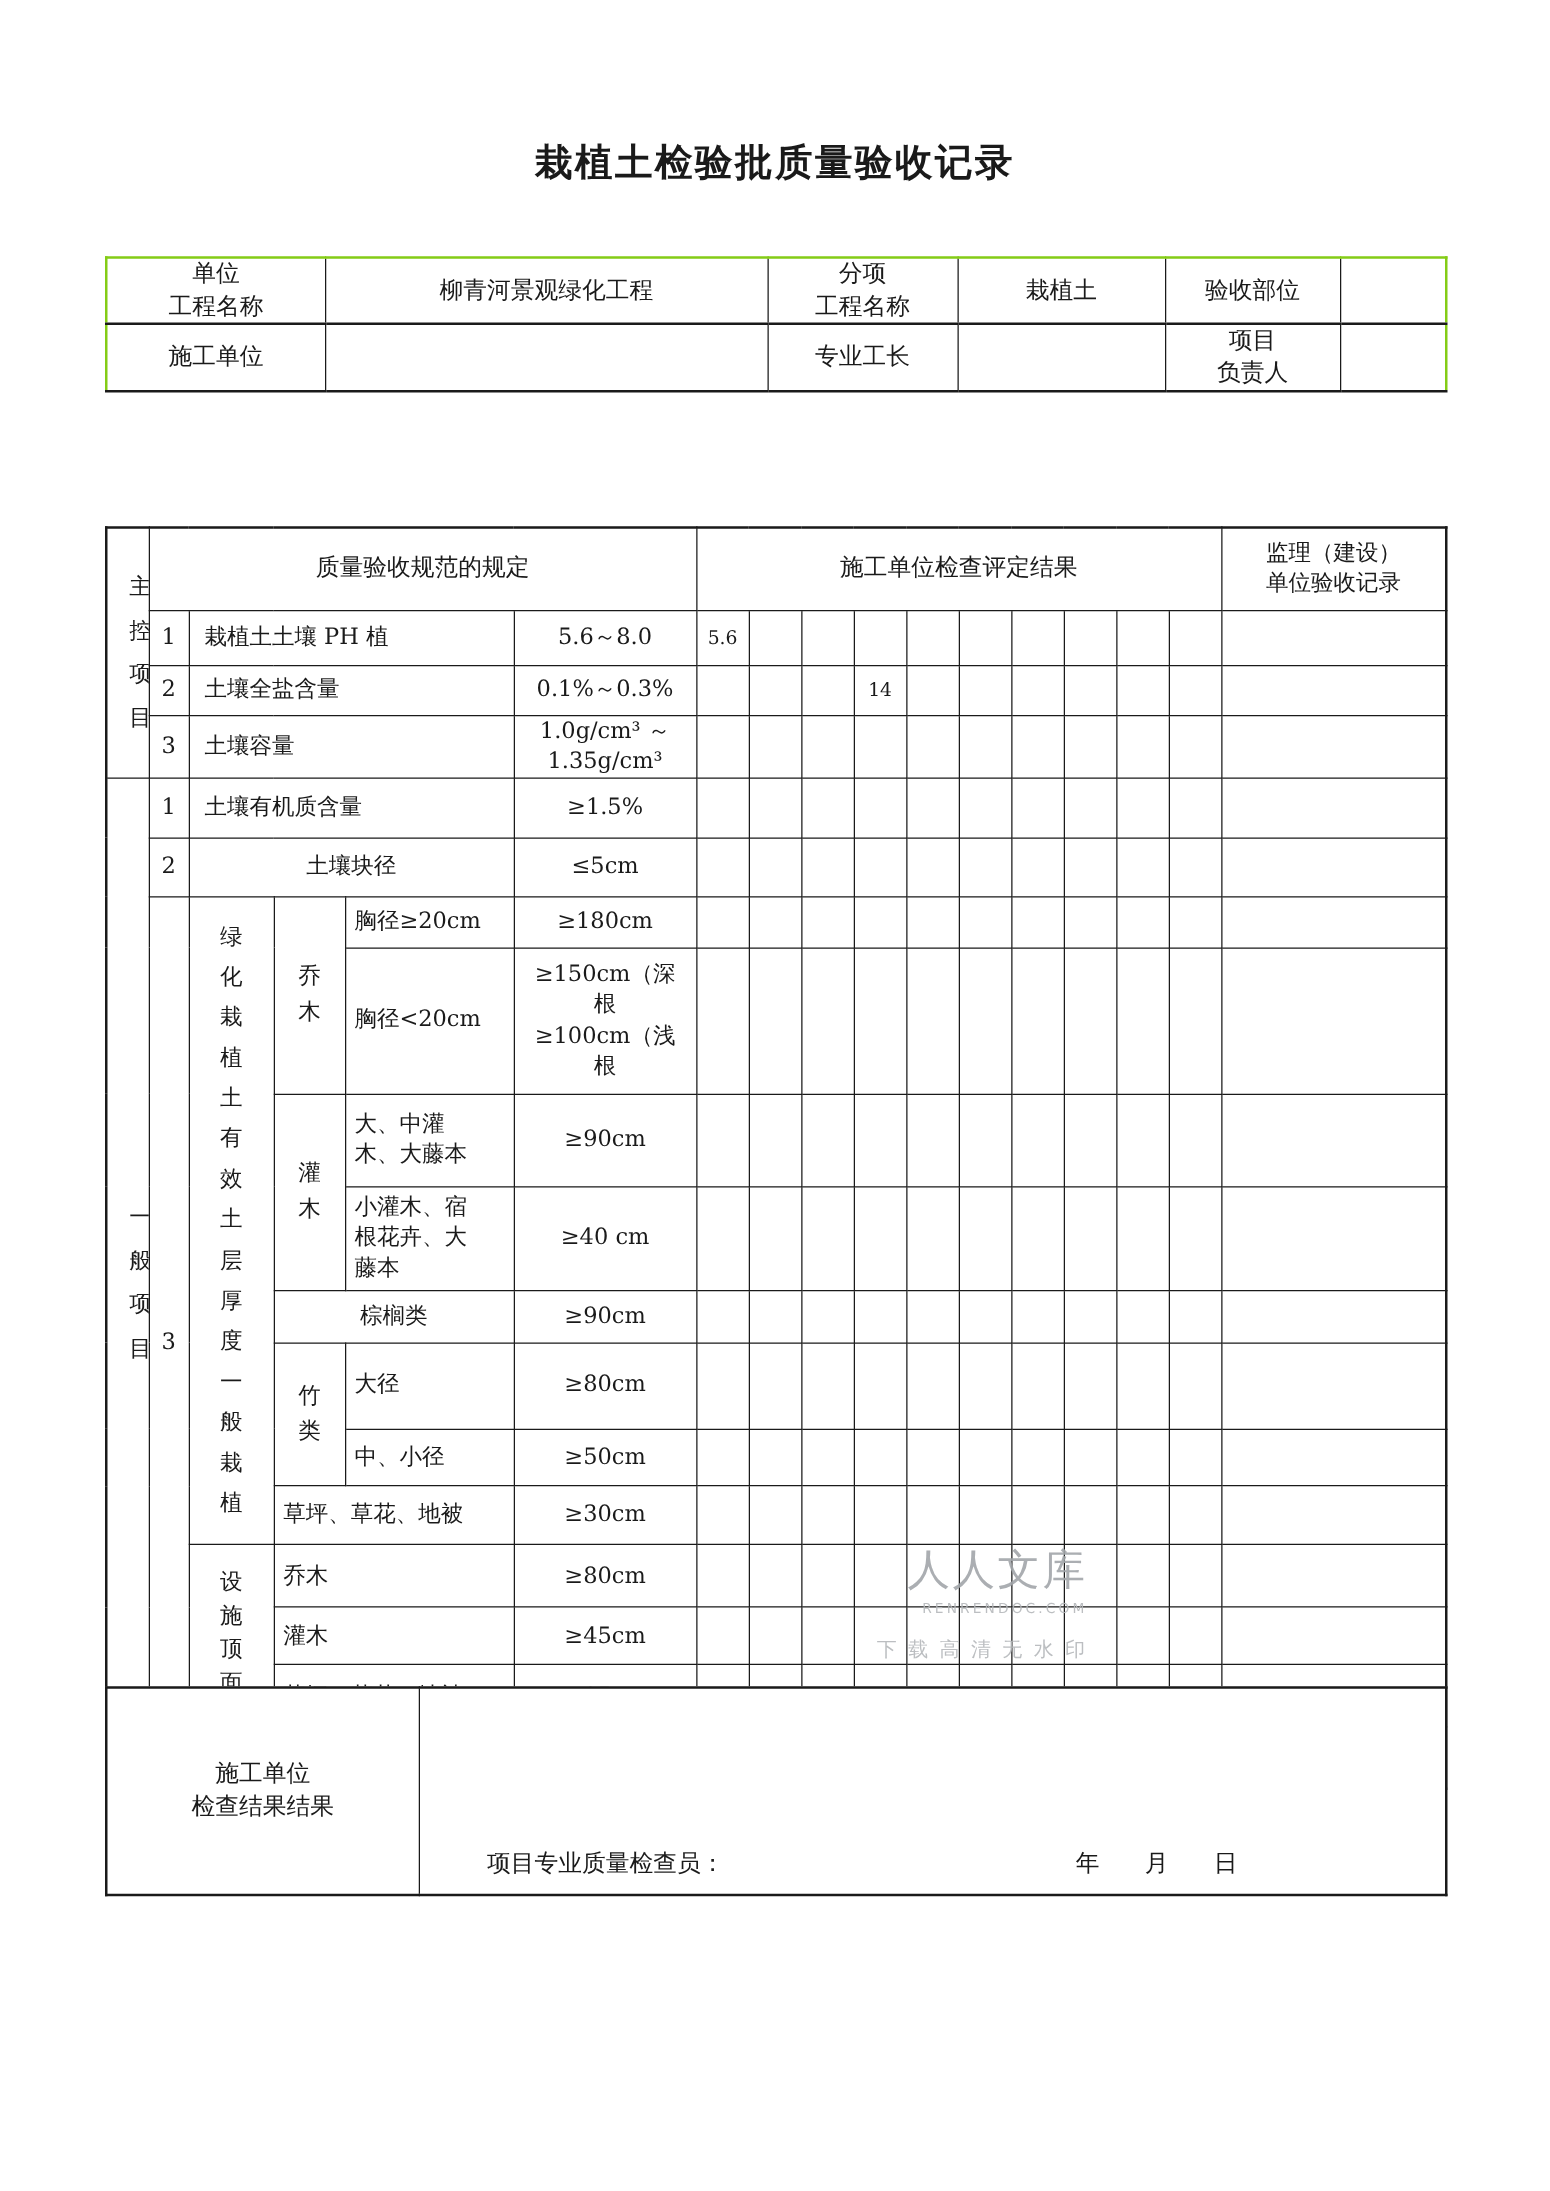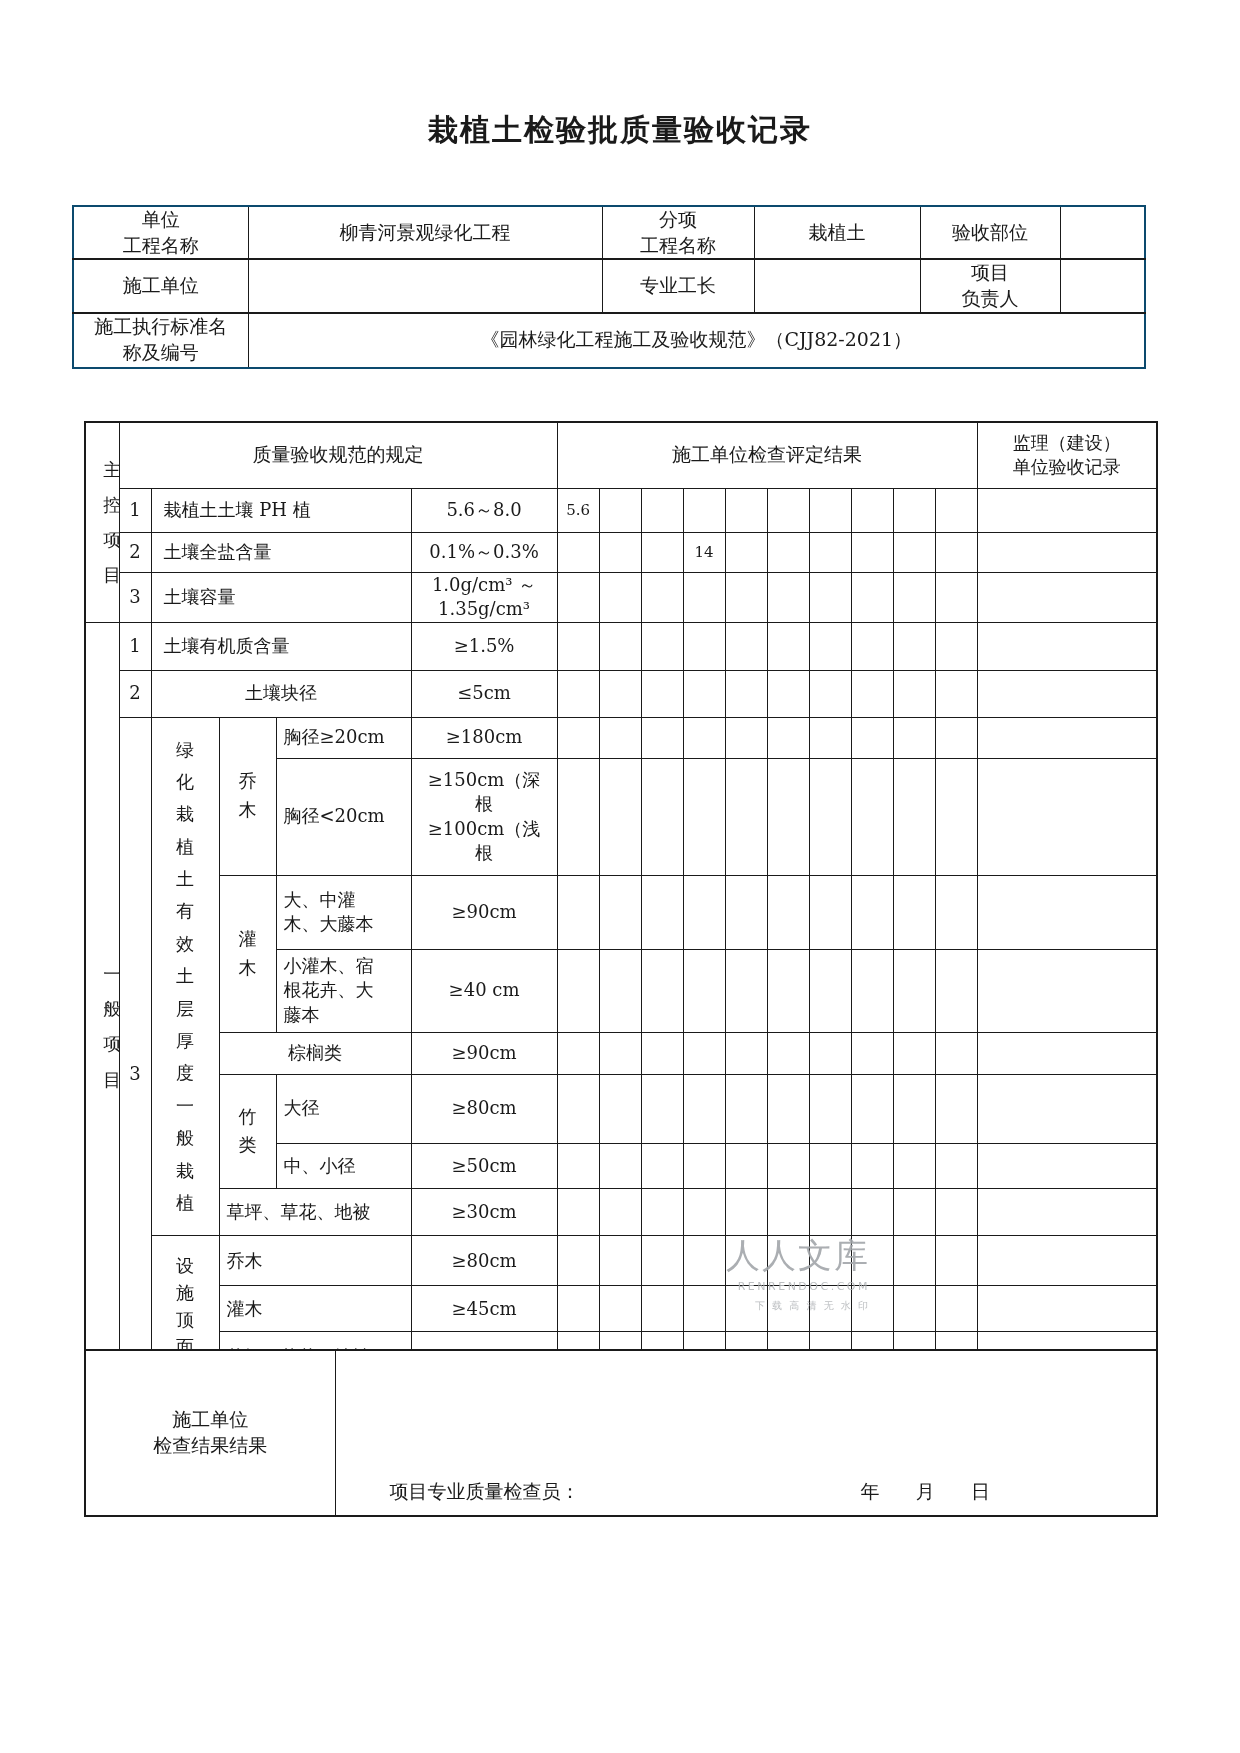--- a/index.html
+++ b/index.html
@@ -7,21 +7,21 @@
     position:relative; width:1240px; height:1753px; background:#ffffff;
     font-family:"DejaVu Serif","Liberation Serif",serif; color:#1a1a1a;
     overflow:hidden;
   }
   .doc-title {
     position:absolute; left:0; top:110px; width:100%;
     text-align:center; font-size:30px; font-weight:bold; letter-spacing:2px;
     font-family:"DejaVu Sans","Liberation Sans",sans-serif;
   }
   table { border-collapse:collapse; table-layout:fixed; position:absolute; background:#fff; }
-  .t-info  { left:72px; top:205px;  width:1072px; border:2px solid #0c4a6e; }
+  .t-info  { left:84px; top:205px;  width:1072px; border:2px solid #84cc16; }
   .t-main  { left:84px; top:421px;  width:1072px; border:2px solid #1a1a1a; }
   .t-foot  { left:84px; top:1349px; width:1072px; border:2px solid #1a1a1a; }
   td {
     border:1px solid #1a1a1a; padding:0 2px; font-size:18px; line-height:1.35;
     text-align:center; vertical-align:middle; white-space:pre-line; overflow:hidden;
   }
   .t-info td { font-size:19px; }
   .thick td { border-bottom-width:2px; }
   .hdr { font-size:19px; }
   .left  { text-align:left; padding-left:12px; }
@@ -44,21 +44,21 @@
   .date-line {
     position:absolute; left:525px; bottom:10px; font-size:19px; white-space:pre;
   }
   .watermark {
     position:absolute; left:700px; top:1233px; width:170px; text-align:right;
     z-index:5; pointer-events:none; opacity:0.9;
   }
   .wm-brand { font-size:34px; color:#a2a6aa; letter-spacing:2px; }
   .wm-domain { font-size:11px; color:#b5b8bb; letter-spacing:2.5px; margin-top:1px;
     font-family:"DejaVu Sans","Liberation Sans",sans-serif; }
-  .wm-slogan { font-size:10px; color:#b5b8bb; letter-spacing:2px; margin-top:6px; }
+  .wm-slogan { font-size:16px; color:#b5b8bb; letter-spacing:2px; margin-top:17px; }
 </style>
 </head>
 <body>
 
 <div class="page">
 
   <div class="doc-title">栽植土检验批质量验收记录</div>
 
   <table class="t-info">
     <colgroup>
@@ -82,25 +82,20 @@
     </tr>
     <tr class="thick" style="height:53px">
       <td>施工单位</td>
       <td></td>
       <td>专业工长</td>
       <td></td>
       <td>项目
 负责人</td>
       <td></td>
     </tr>
-    <tr style="height:55px">
-      <td>施工执行标准名
-称及编号</td>
-      <td colspan="5">《园林绿化工程施工及验收规范》（CJJ82-2021）</td>
-    </tr>
   </tbody>
     </table>
 
   <table class="t-main">
     <colgroup>
       <col style="width:34px">
         <col style="width:32px">
         <col style="width:68px">
       <col style="width:57px">
         <col style="width:135px">

